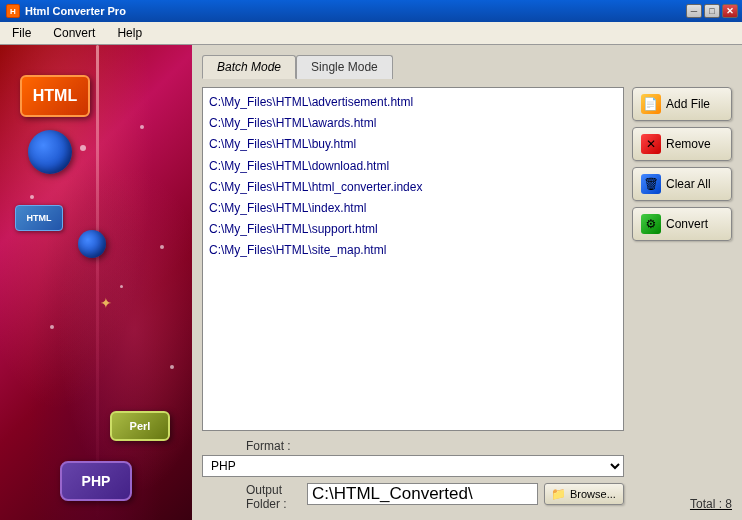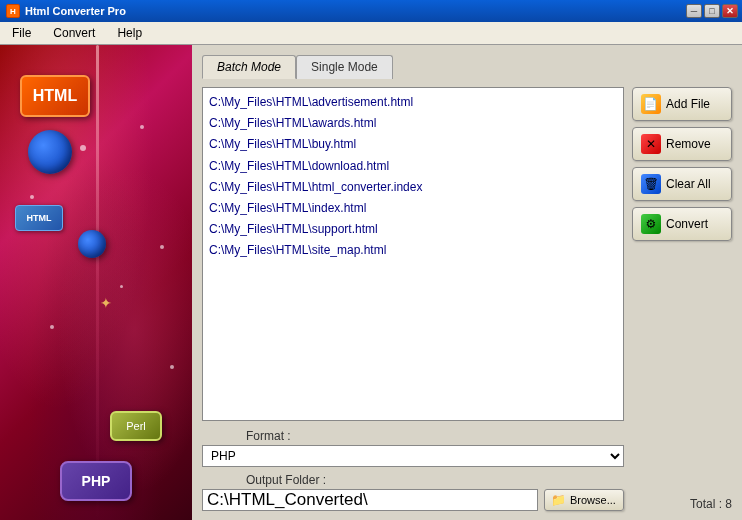--- a/index.html
+++ b/index.html
@@ -135,31 +135,31 @@
       box-shadow: 2px 2px 6px rgba(0,0,0,0.5);
       bottom: 20px;
       left: 60px;
       width: 72px;
       height: 40px;
     }
     .perl-badge {
       position: absolute;
       background: linear-gradient(135deg, #aabb44, #667711);
       color: white;
-      font-weight: normal;
+      font-weight: bold;
       font-size: 11px;
       border-radius: 6px;
       border: 2px solid #ccdd66;
       display: flex;
       align-items: center;
       justify-content: center;
       box-shadow: 2px 2px 6px rgba(0,0,0,0.5);
       bottom: 80px;
       left: 110px;
-      width: 52px;
+      width: 60px;
       height: 30px;
     }
     .small-html-badge {
       position: absolute;
       background: linear-gradient(135deg, #4488cc, #2255aa);
       color: white;
       font-weight: bold;
       font-size: 9px;
       border-radius: 4px;
       border: 1px solid #66aaee;
@@ -277,21 +277,21 @@
     }
     .format-select {
       width: 100%;
       height: 22px;
       border: 1px solid #888;
       background: white;
       font-size: 12px;
       padding: 0 4px;
     }
     .output-row {
-      flex-direction: column;
+      flex-direction: row;
     }
     .output-input-row {
       display: flex;
       gap: 6px;
     }
     .output-input {
       flex: 1;
       height: 22px;
       border: 1px solid #888;
       background: white;
@@ -330,20 +330,21 @@
       display: flex;
       flex-direction: column;
       gap: 6px;
     }
     .bottom-right-area {
       width: 100px;
       display: flex;
       flex-direction: column;
       align-items: center;
       gap: 4px;
+      text-decoration: underline;
     }
   </style>
 </head>
 <body>
 
 <div class="title-bar">
   <div class="title-bar-left">
     <div class="title-icon">H</div>
     <span>Html Converter Pro</span>
   </div>

